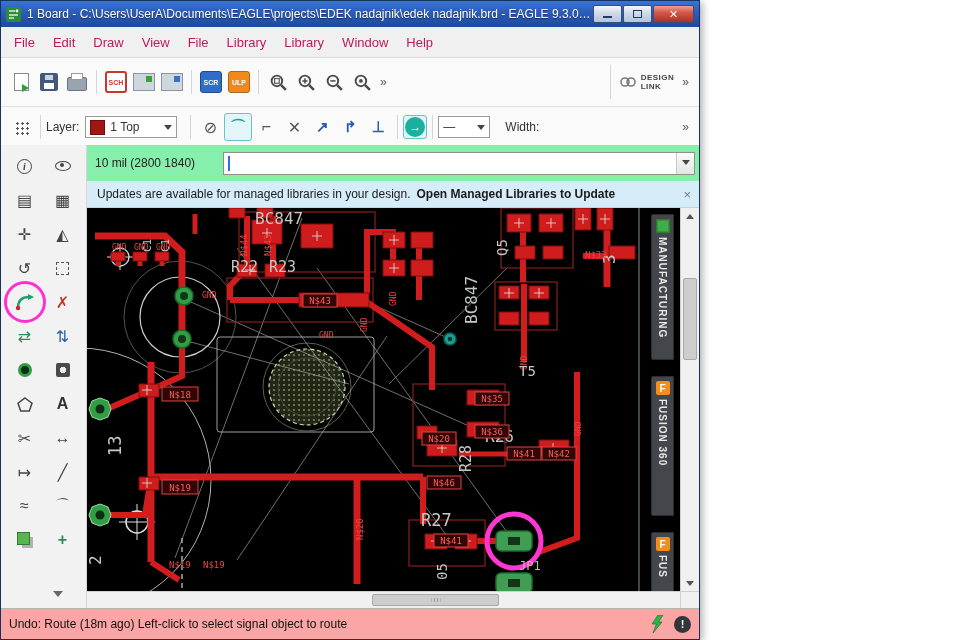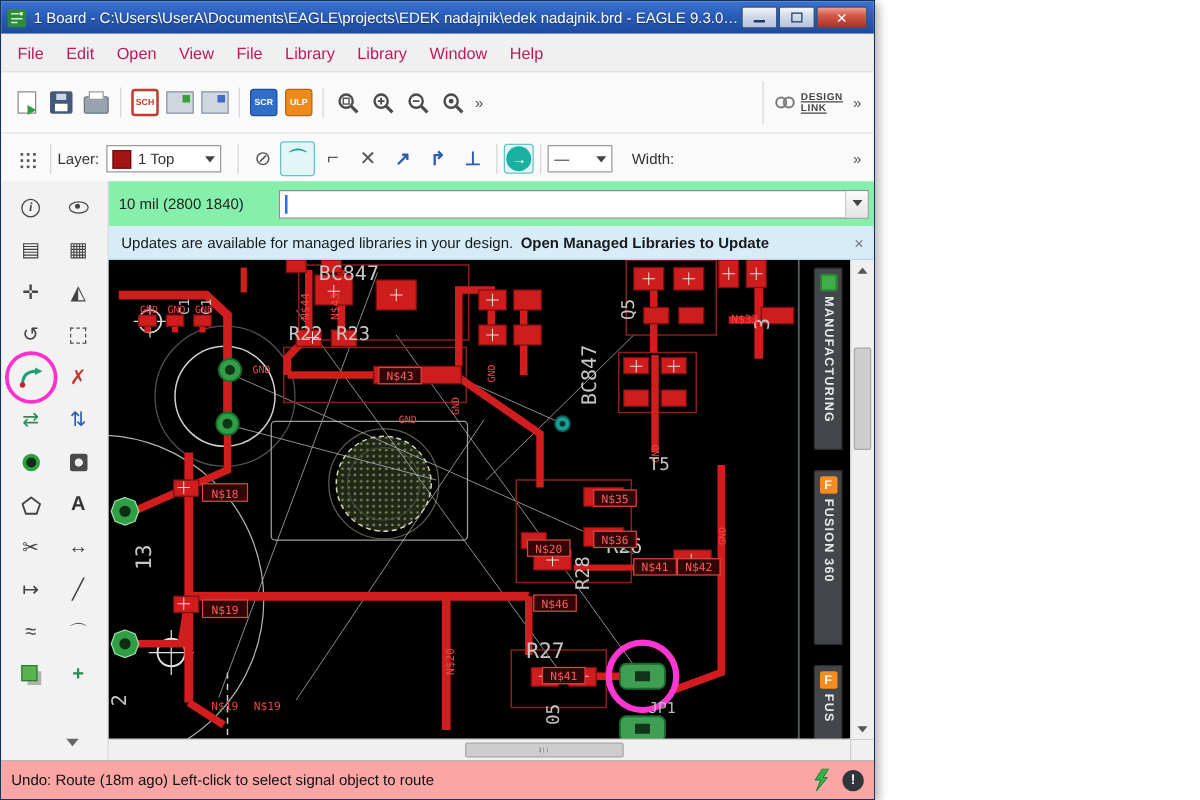--- a/index.html
+++ b/index.html
@@ -42,21 +42,21 @@
   .printer{width:18px;height:12px;background:#9aa4ae;border:1px solid #6a7480;border-radius:2px;
     position:relative;margin-top:4px;}
   .printer::before{content:"";position:absolute;left:3px;top:-5px;width:10px;height:5px;background:#fff;
     border:1px solid #999;}
   .chip{width:20px;height:16px;background:#cfd6de;border:1px solid #8a96a5;position:relative;}
   .chip::after{content:"";position:absolute;right:2px;top:2px;width:6px;height:6px;background:#3aa03a;}
   .chip.b::after{background:#3a6fc4;}
   .chevron{font-size:12px;color:#555;padding:0 4px;}
   .dlink{margin-left:auto;display:flex;align-items:center;border-left:1px solid #d5d5d5;
     padding-left:8px;height:34px;}
-  .dltext{font-size:8px;font-weight:bold;color:#444;line-height:9px;letter-spacing:.5px;margin:0 4px;text-decoration:underline;}
+  .dltext{font-size:8px;font-weight:bold;color:#444;line-height:9px;letter-spacing:.5px;margin:0 4px;}
   .grid-ic{width:15px;height:15px;background-image:radial-gradient(#555 1px,transparent 1.3px);
     background-size:5px 5px;background-position:1px 1px;}
   .select{height:22px;background:#fff;border:1px solid #9a9a9a;display:flex;align-items:center;
     padding:0 4px;gap:5px;box-sizing:border-box;}
   .swatch{width:13px;height:13px;background:#a31515;border:1px solid #6d0d0d;}
   .caret{width:0;height:0;border:4px solid transparent;border-top:5px solid #444;margin-top:4px;}
   .selbox{border:1px solid #66c2cc;background:#e2f5f7;border-radius:3px;padding:1px;}
   .fm{width:20px;height:20px;border-radius:50%;background:#19b0a0;color:#fff;display:flex;
     align-items:center;justify-content:center;font-size:12px;}
   .ic-gray{color:#555;font-size:16px;} .ic-blue{color:#2a5db0;font-size:15px;font-weight:bold;}
@@ -151,21 +151,21 @@
       </div>
     <div class="cbtn">
         <span class="maxsq"></span>
       </div>
     <div class="cbtn close">✕</div>
   </div>
 
   <div class="menubar">
     <span class="menuitem">File</span>
     <span class="menuitem">Edit</span>
-    <span class="menuitem">Open</span>
+    <span class="menuitem">Draw</span>
     <span class="menuitem">View</span>
     <span class="menuitem">File</span>
     <span class="menuitem">Library</span>
     <span class="menuitem">Library</span>
     <span class="menuitem">Window</span>
     <span class="menuitem">Help</span>
   </div>
 
   <div class="toolbar1">
     <div class="tbi">

